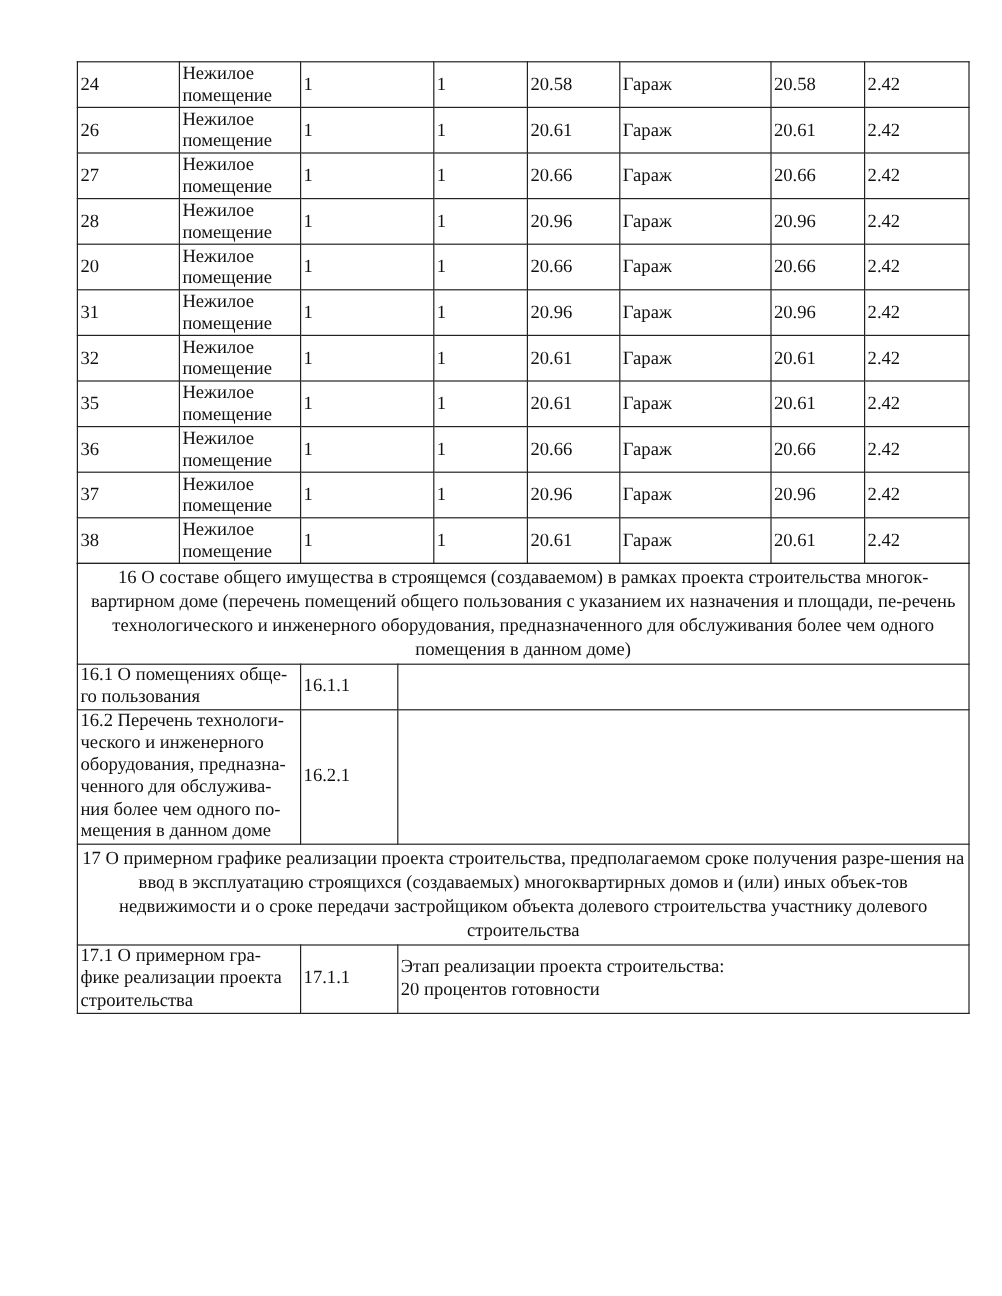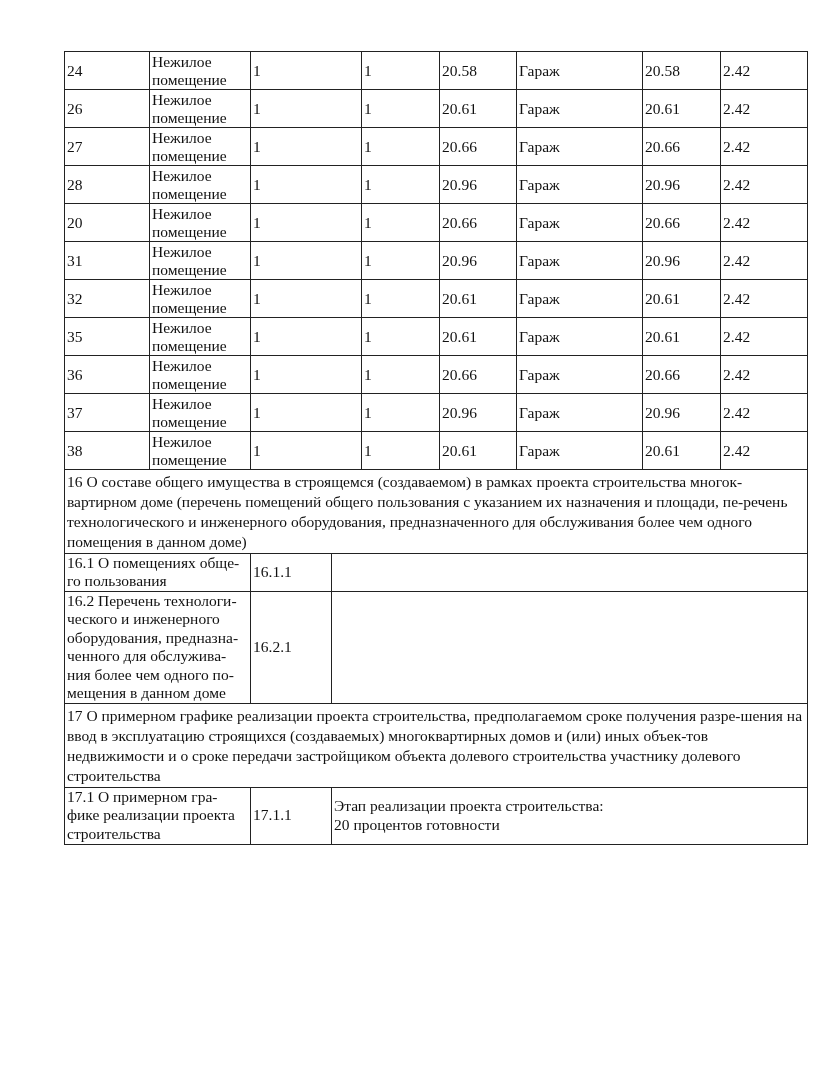--- a/index.html
+++ b/index.html
@@ -3,21 +3,21 @@
 <meta charset="utf-8">
 <style>
   html, body { margin:0; padding:0; background:#ffffff; }
   body { width:835px; height:1080px; position:relative; overflow:hidden;
          font-family:"Liberation Serif", "DejaVu Serif", serif; color:#111; }
   .page { position:absolute; left:46px; top:51px; width:743px;margin-left:18px; }
   table { border-collapse:collapse; width:743px; table-layout:fixed; }
   td { border:1.5px solid #222; font-size:15.5px; line-height:18px; vertical-align:middle;
        padding:0 2px; word-wrap:break-word; }
   .data-row td { height:37px; }
-  .sec td { padding:2px 2px 1px 2px; line-height:20px; font-size:15.5px; vertical-align:top; }
+  .sec td { padding:2px 2px 1px 2px; line-height:20px; font-size:15.5px; vertical-align:top;text-align:center; }
   .sub td { line-height:18.5px; }
   .bold { font-weight:normal; }
 </style>
 </head>
 <body>
 
 <div class="page">
   <table>
     <colgroup>
       <col style="width:85px">

